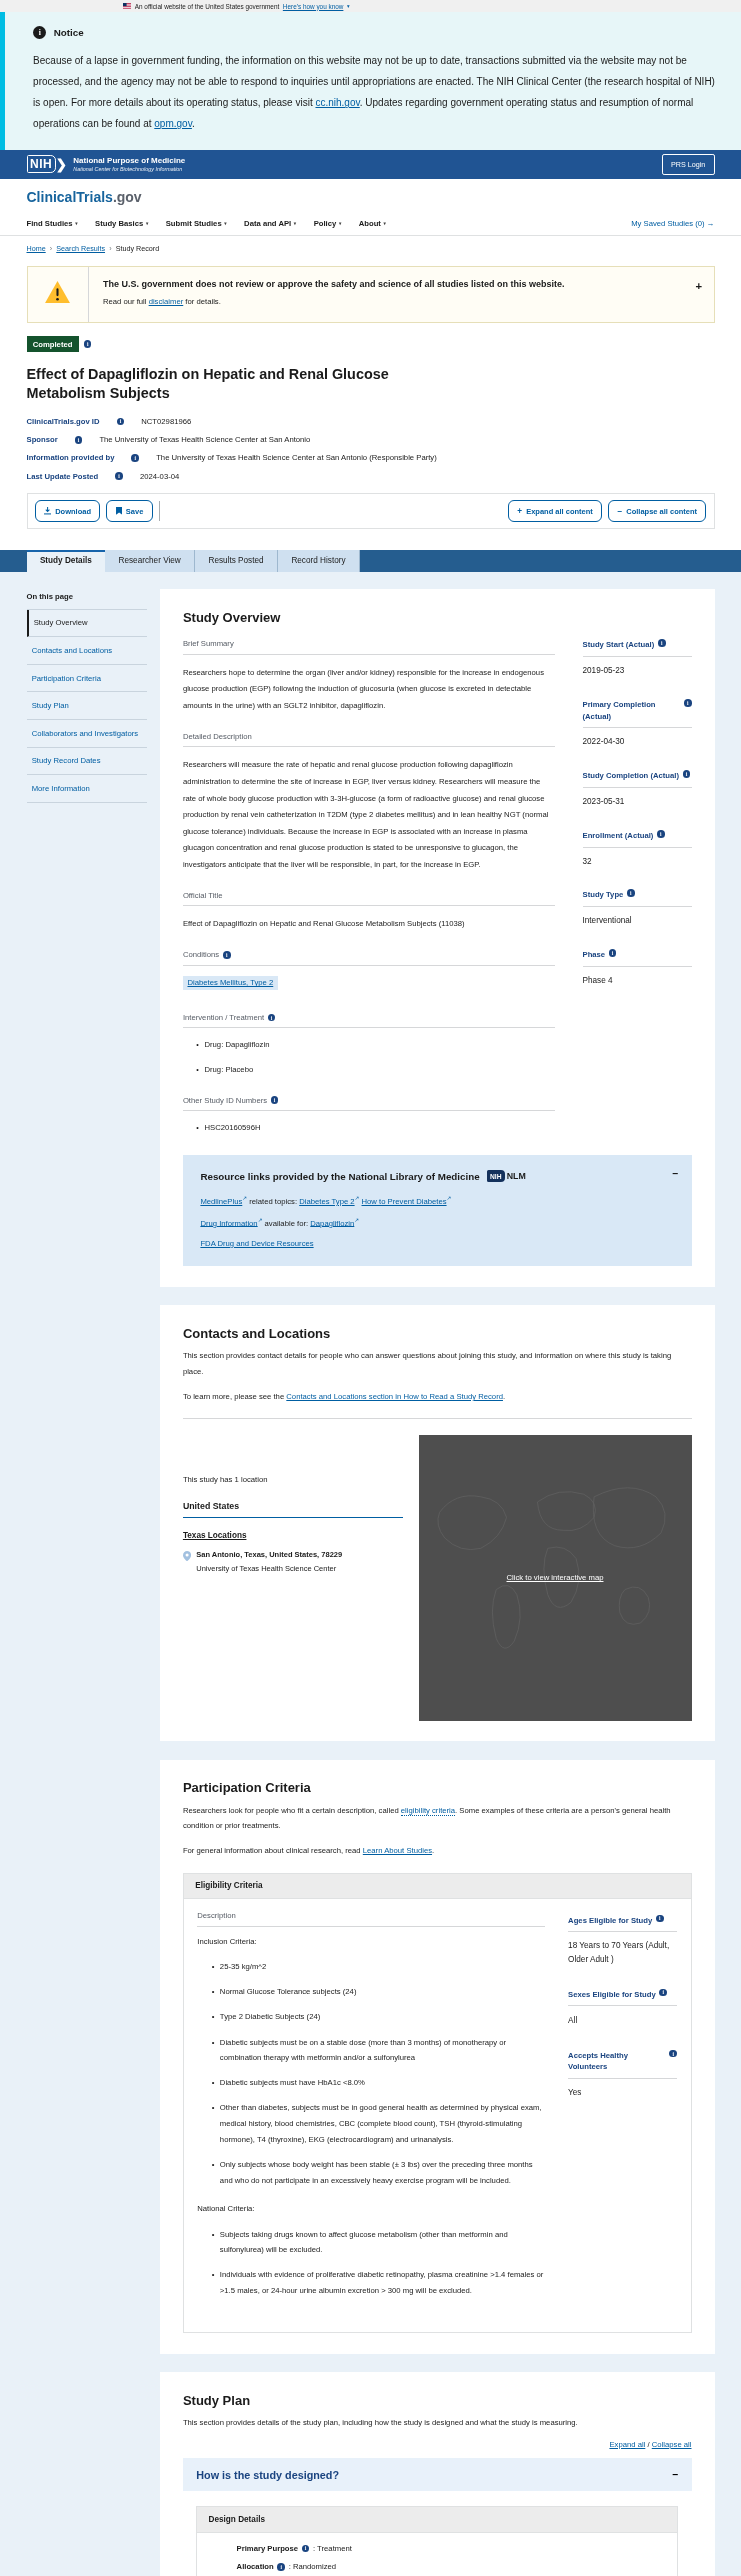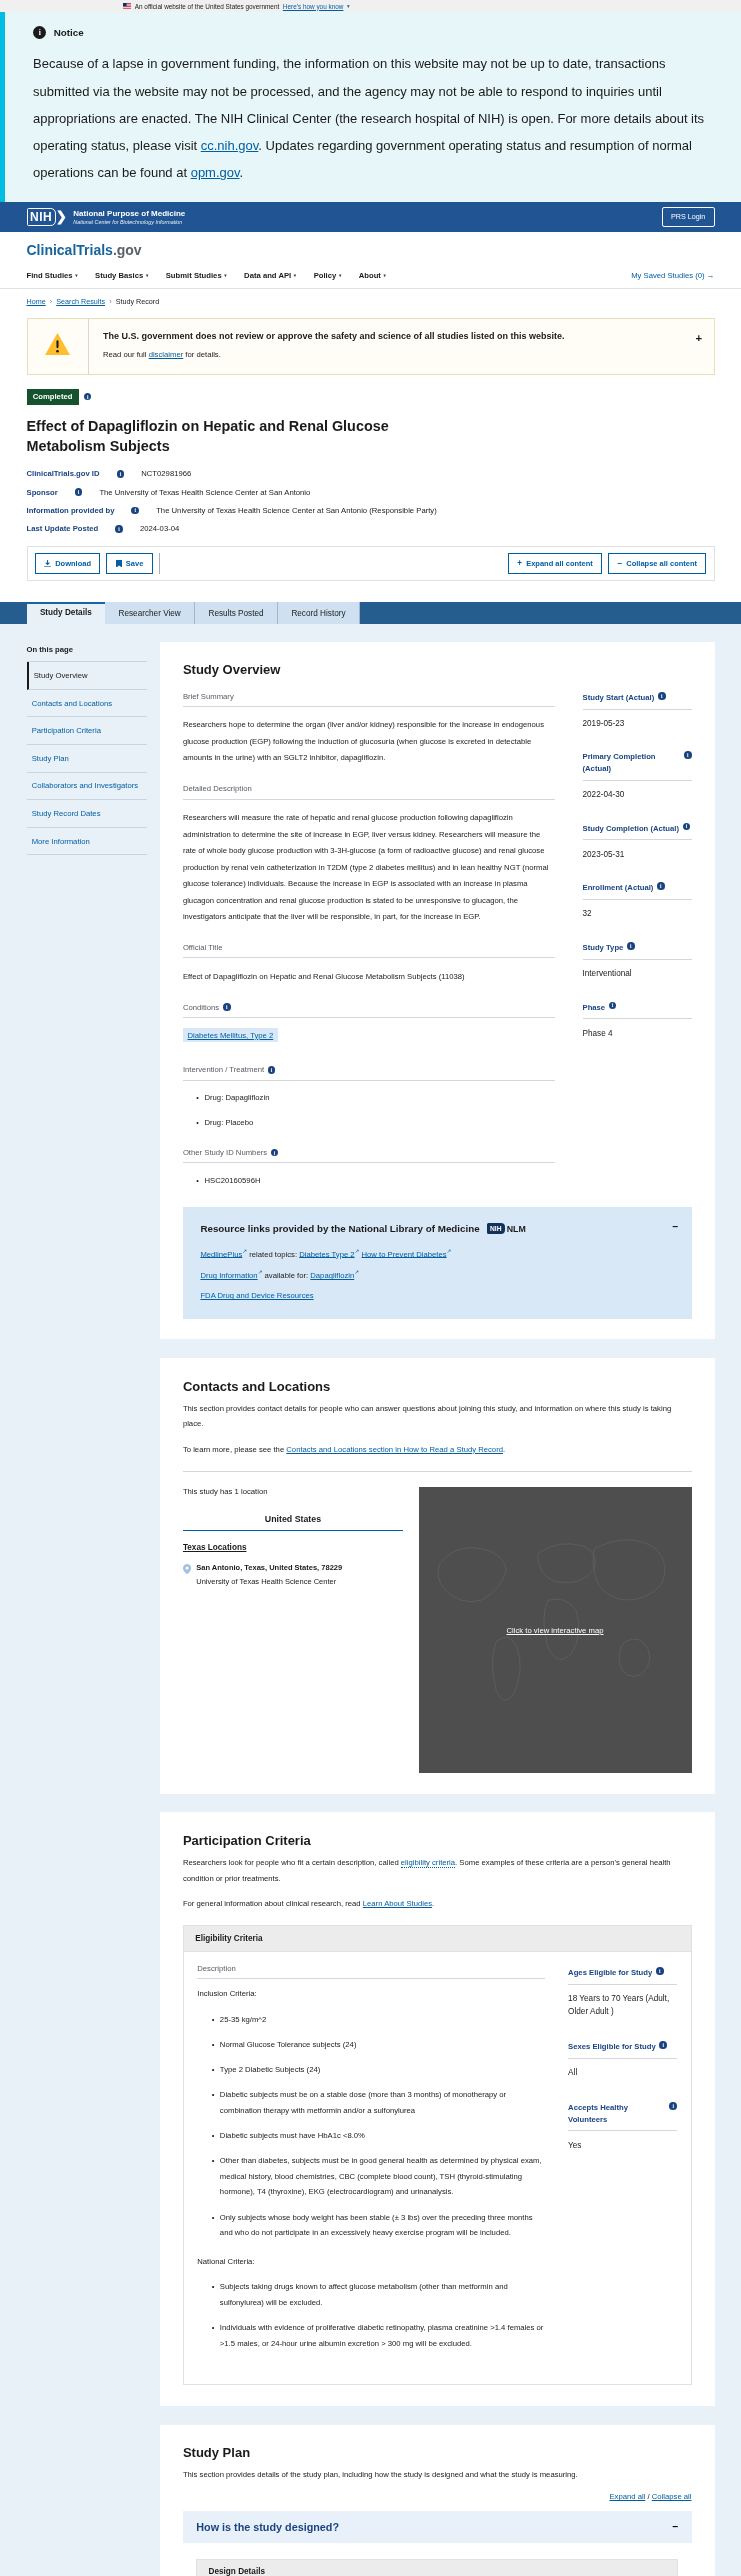--- a/index.html
+++ b/index.html
@@ -12,21 +12,21 @@
   .gov-inner { max-width: 495px; margin: 0 auto; display: flex; align-items: center; gap: 3.6px; }
   .gov-link { color: #005ea2; text-decoration: underline; }
   .chev-sm { color: #005ea2; font-size: 5.2px; }
 
   
   .notice { background: #e7f6f8; border-left: 5.2px solid #00bde3; padding: 13.4px 0 15.5px 0; }
   .notice-inner { max-width: 721px; margin: 0 auto; padding: 0 15.5px 0 20.6px; }
   .notice-head { display: flex; align-items: center; gap: 7.2px; margin-bottom: 11.3px; }
   .notice-icon { width: 13.4px; height: 13.4px; border-radius: 50%; background: #1b1b1b; color: #fff; display: inline-flex; align-items: center; justify-content: center; font-weight: bold; font-size: 7.7px; font-family: "Liberation Serif", serif; }
   .notice h2 { font-size: 9.8px; }
-  .notice p { line-height: 2.1; font-size: 13px; max-width: 685px; }
+  .notice p { line-height: 2.1; font-size: 10px; max-width: 685px; }
   .notice a { color: #005ea2; text-decoration: underline; }
 
   
   .nlm-header { background: #205493; color: #fff; padding: 4.6px 0; }
   .nlm-inner { max-width: 688px; margin: 0 auto; display: flex; align-items: center; }
   .nih-logo { display: flex; align-items: center; gap: 1px; margin-right: 6.2px; }
   .nih-box { font-weight: bold; font-size: 12px; letter-spacing: 0.5px; color: #fff; border: 1.3px solid #fff; padding: 1px 2.6px; border-radius: 1.5px 5.2px 5.2px 1.5px; position: relative; }
   .nih-chev { font-size: 13.4px; font-weight: bold; color: #fff; margin-left: -1px; }
   .nlm-titles .t1 { font-weight: bold; font-size: 8px; }
   .nlm-titles .t2 { font-size: 5.4px; font-style: italic; opacity: .9; margin-top: 1px; }
@@ -57,21 +57,21 @@
   
   .status-row { display: flex; align-items: center; gap: 5.2px; margin: 5.2px 0 12.4px 0; }
   .status-badge { background: #14532d; color: #fff; font-size: 7.7px; font-weight: bold; padding: 3.6px 6.2px; }
   .ii { display: inline-flex; width: 7.7px; height: 7.7px; border-radius: 50%; background: #1a4480; color: #fff; font-size: 5.4px; font-weight: bold; align-items: center; justify-content: center; font-family: "Liberation Serif", serif; flex: none; }
   .study-title { font-size: 14.4px; font-weight: bold; max-width: 392px; line-height: 1.35; margin-bottom: 13.4px; }
   .meta-line { display: flex; align-items: center; gap: 17px; margin-bottom: 9.3px; font-size: 7.7px; }
   .meta-line .lbl { color: #1a4480; font-weight: bold; }
 
   
   .toolbar { border: 0.5px solid #dfe1e2; padding: 6.2px 7.2px; display: flex; align-items: center; gap: 6.2px; margin: 12.4px 0 20.6px 0; }
-  .tb-btn { display: inline-flex; align-items: center; gap: 4.1px; border: 0.5px solid #005ea2; color: #005ea2; background: #fff; font-weight: bold; font-size: 7.5px; padding: 5.2px 8.2px; border-radius: 0; }
+  .tb-btn { display: inline-flex; align-items: center; gap: 4.1px; border: 0.5px solid #005ea2; color: #005ea2; background: #fff; font-weight: bold; font-size: 7.5px; padding: 5.2px 8.2px; border-radius: 6px; }
   .tb-sep { width: 0.5px; height: 20.6px; background: #a9aeb1; }
   .tb-right { margin-left: auto; display: flex; gap: 6.2px; }
   .tb-glyph { font-size: 8.2px; font-weight: bold; }
 
   
   .tabbar { background: #255d8f; }
   .tabbar-inner { max-width: 688px; margin: 0 auto; display: flex; }
   .tab { padding: 6.7px 13.4px; font-size: 8.2px; background: #cfe0f0; color: #1b1b1b; border-right: 0.5px solid #9eb8cf; }
   .tab.active { background: #e9f1f8; font-weight: bold; border-top: 2.6px solid #1764ab; border-right: none; padding-top: 4.1px; }
 
@@ -110,23 +110,23 @@
   .nlm-mini { display: inline-flex; align-items: center; gap: 2.1px; }
   .nlm-mini .box { background: #14315c; color: #fff; font-weight: bold; font-size: 6.7px; padding: 2.1px 3.1px; border-radius: 1.5px 4.1px 4.1px 1.5px; }
   .nlm-mini .txt { font-weight: bold; font-size: 8.8px; color: #1b1b1b; }
   .rp-line { margin-bottom: 11.3px; font-size: 7.7px; }
   .rp-line a { color: #005ea2; text-decoration: underline; }
   .ext { font-size: 5.7px; vertical-align: super; color: #005ea2; }
   .collapse-glyph { position: absolute; right: 13.4px; top: 13.4px; font-size: 10.3px; font-weight: bold; background: none; border: none; color: #1b1b1b; }
 
   
   .loc-grid { display: flex; gap: 15.5px; margin-top: 5.2px; }
-  .loc-left { flex: 1; }
+  .loc-left { flex: 1; margin-top: 40px; }
   .loc-divider { border-top: 0.5px solid #d6d7d9; margin: 13.4px 0 15.5px 0; }
-  .country { font-size: 8.8px; font-weight: bold; padding-bottom: 6.2px; border-bottom: 1.5px solid #005ea2; margin: 17.5px 0 12.4px 0; text-align: center; }
+  .country { font-size: 8.8px; font-weight: bold; padding-bottom: 6.2px; border-bottom: 1.5px solid #005ea2; margin: 17.5px 0 12.4px 0; }
   .state { font-size: 8.2px; font-weight: bold; text-decoration: underline; margin-bottom: 10.3px; }
   .loc-entry { display: flex; gap: 5.2px; }
   .pin { flex: none; margin-top: 1px; }
   .loc-city { font-weight: bold; font-size: 7.5px; margin-bottom: 5.2px; }
   .loc-fac { font-size: 7.5px; }
   .map-box { width: 273px; height: 286px; flex: none; background: #4e4e4e; display: flex; align-items: center; justify-content: center; position: relative; overflow: hidden; }
   .map-box svg { position: absolute; inset: 0; }
   .map-link { position: relative; color: #fff; text-decoration: underline; font-size: 7.7px; }
 
   

